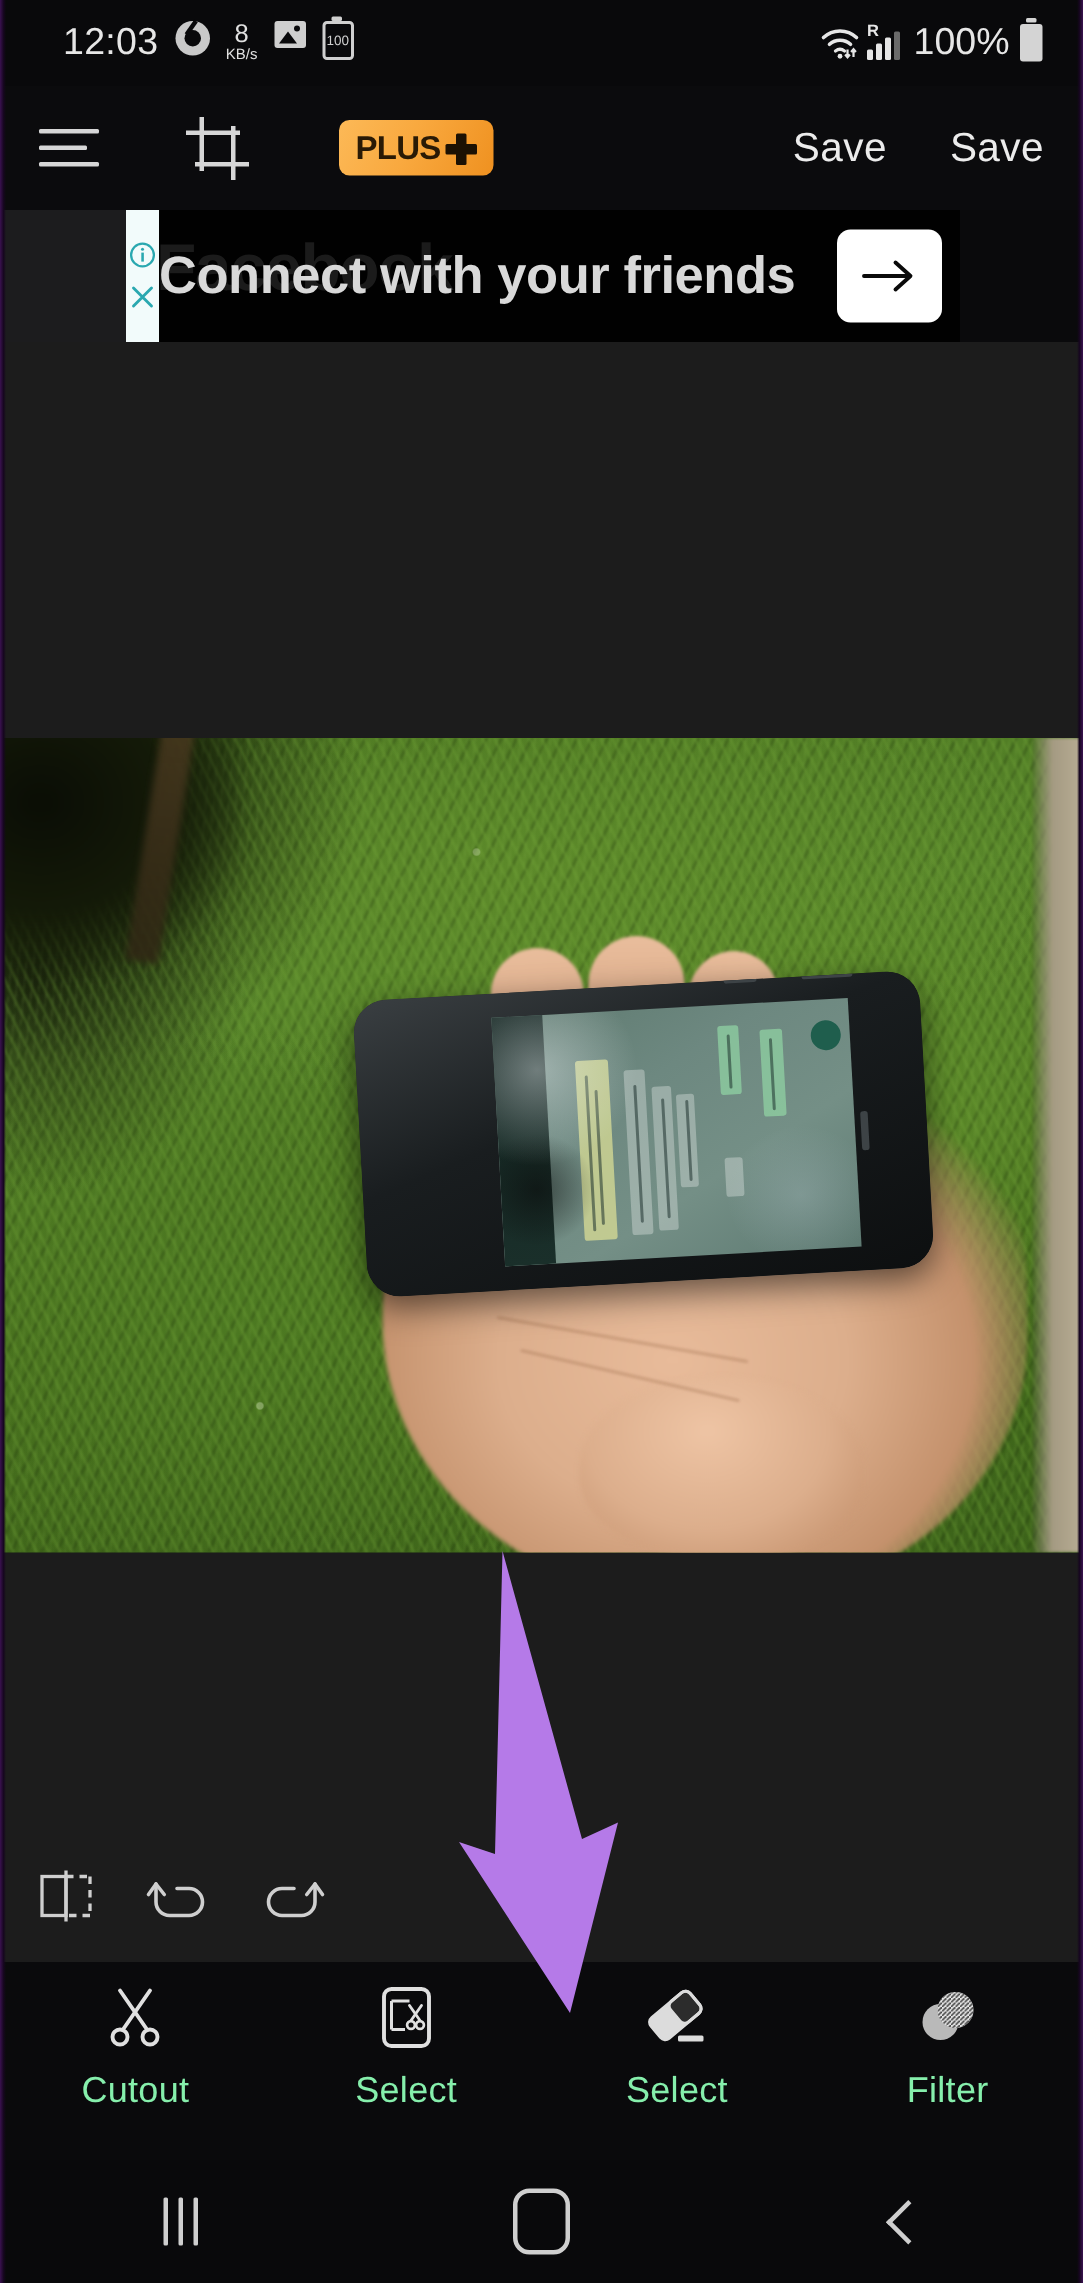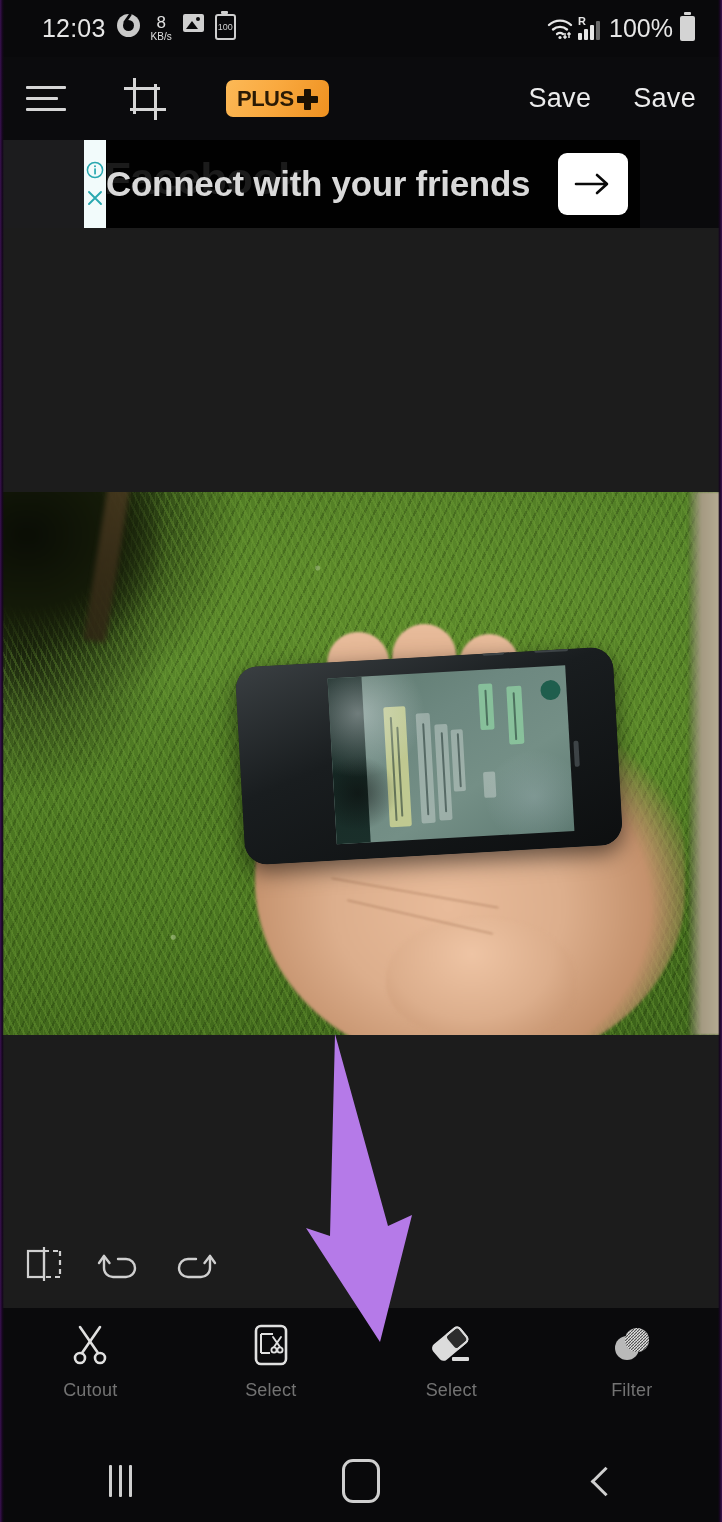--- a/index.html
+++ b/index.html
@@ -532,22 +532,22 @@
   }
   .bt-item {
     width: 144px;
     display: flex;
     flex-direction: column;
     align-items: center;
     gap: 12px;
     cursor: pointer;
   }
   .bt-item .bt-label {
-    color: #737373;
-    font-size: 18px;
+    color: #86efac;
+    font-size: 24px;
     letter-spacing: 0.2px;
   }
   .bt-icon { height: 46px; display: flex; align-items: center; justify-content: center; }
 
   
   .nav-bar {
     position: absolute;
     top: 1440px; left: 0;
     width: 722px;
     height: 82px;

